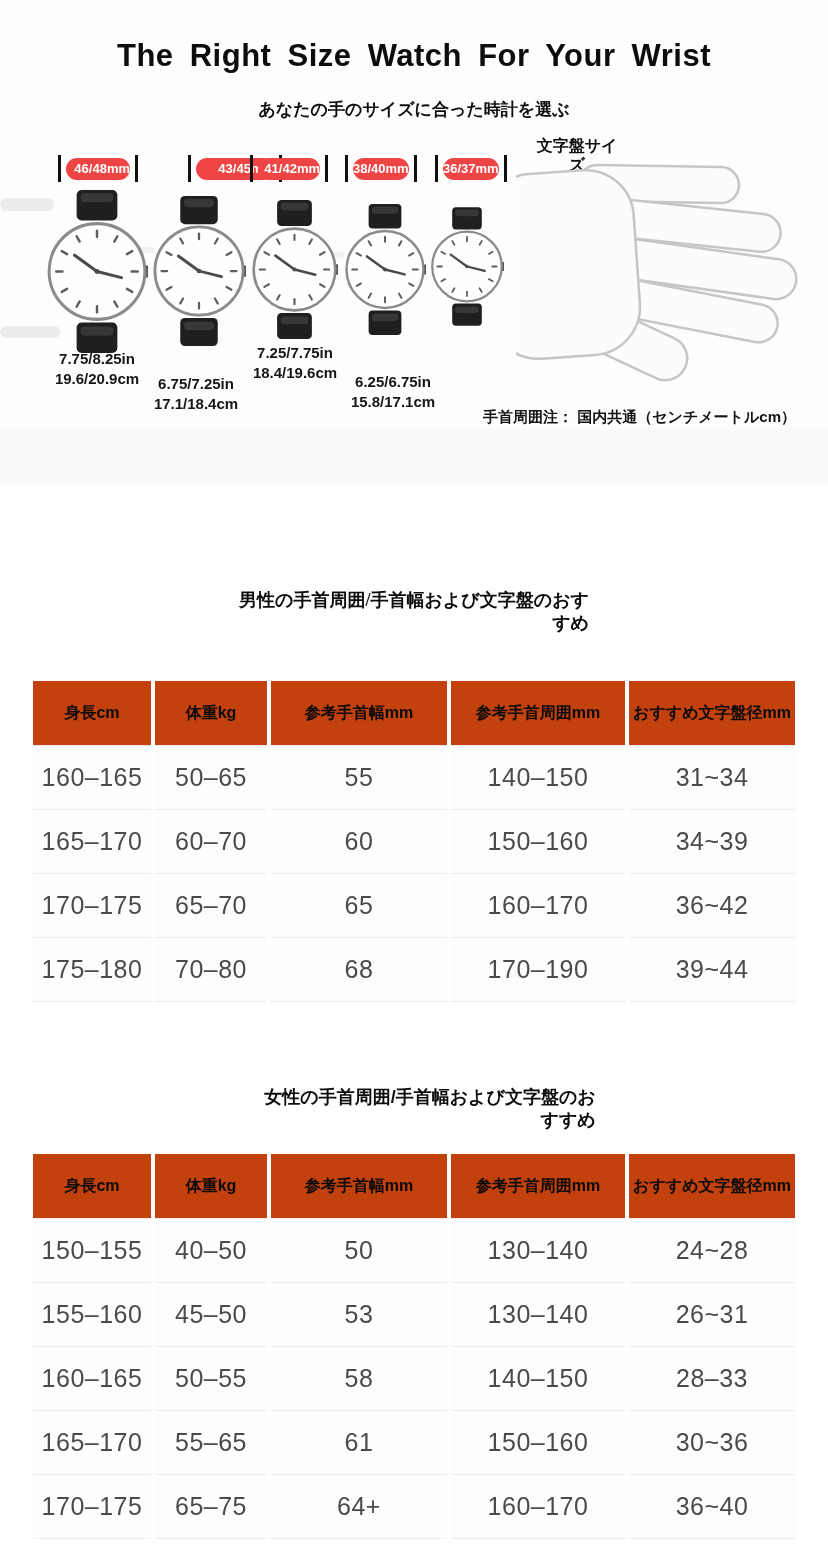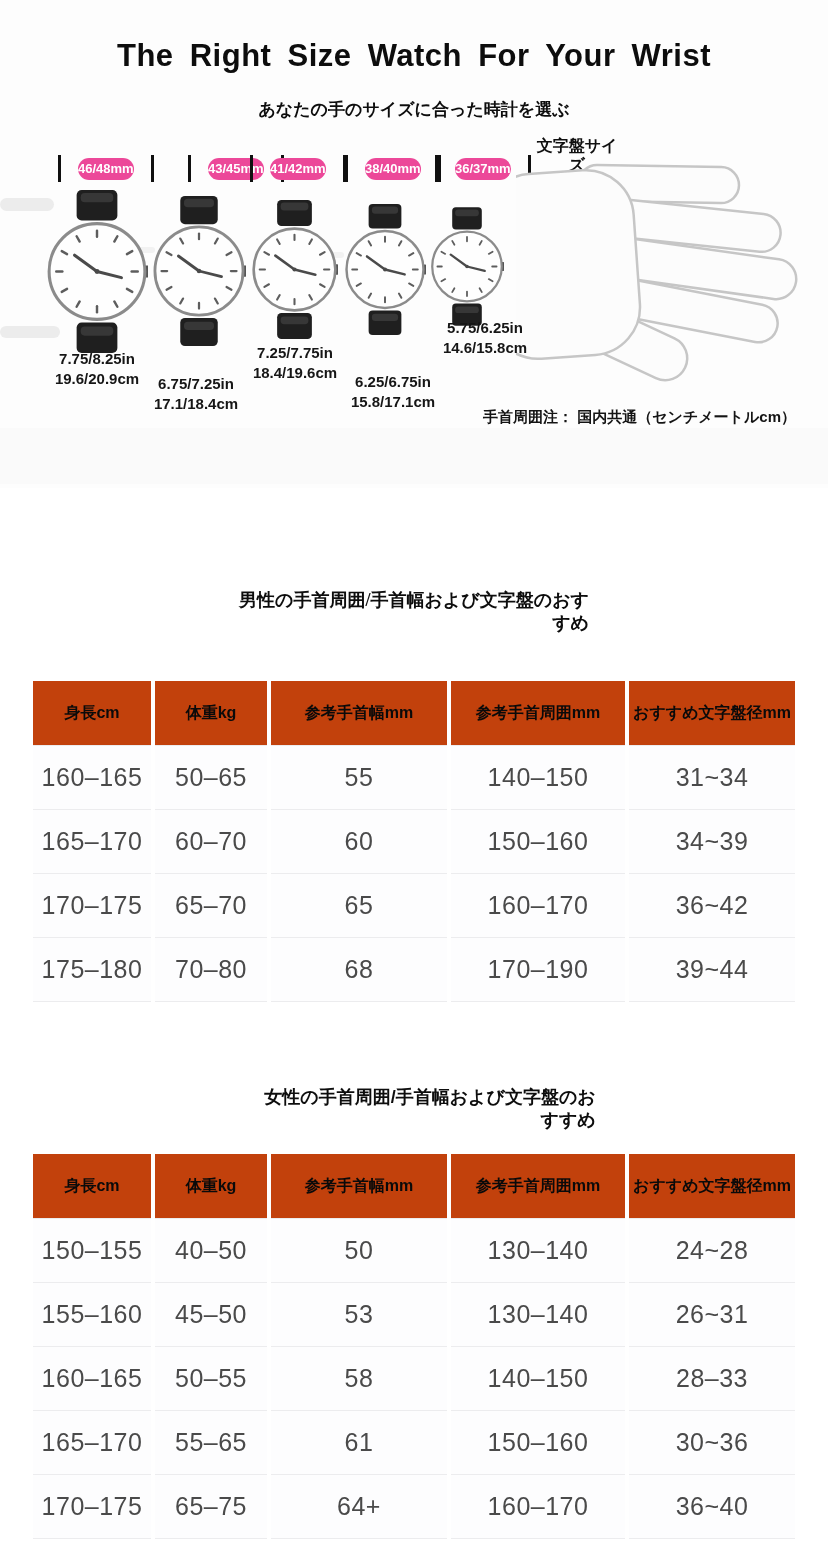--- a/index.html
+++ b/index.html
@@ -15,22 +15,22 @@
     position:absolute;left:0;top:38px;width:828px;text-align:center;
     font-size:31px;font-weight:700;color:#0d0d0d;letter-spacing:.5px;word-spacing:7px;
   }
   .hero-subtitle{
     position:absolute;left:0;top:98px;width:828px;text-align:center;
     font-size:17px;font-weight:700;color:#0d0d0d;
   }
   .badge-group{position:absolute;top:155px;height:27px;display:flex;align-items:center;}
   .tick{width:3px;height:27px;background:#101010;flex:0 0 auto;}
   .badge-pill{
-    flex:1;height:22px;line-height:22px;margin:0 17px;border-radius:11px;background:#ec4899;
-    color:#ffffff;font-size:13px;font-weight:700;text-align:center;letter-spacing:0;
+    flex:1;height:22px;line-height:22px;margin:0 5px;border-radius:11px;background:#ef4444;
+    color:#ffffff;font-size:13px;font-weight:700;text-align:right;letter-spacing:0;
   }
   .dial-size-label{
     position:absolute;left:532px;top:136px;width:90px;text-align:center;
     font-size:16px;font-weight:700;line-height:19px;color:#101010;
   }
   .watch{position:absolute;}
   .wrist-label{
     position:absolute;width:130px;text-align:center;
     font-size:15px;font-weight:700;line-height:20px;color:#161616;
   }
@@ -182,24 +182,20 @@
     <div>17.1/18.4cm</div>
   </div>
   <div class="wrist-label" style="left:230px;top:343px;">
     <div>7.25/7.75in</div>
     <div>18.4/19.6cm</div>
   </div>
   <div class="wrist-label" style="left:328px;top:372px;">
     <div>6.25/6.75in</div>
     <div>15.8/17.1cm</div>
   </div>
-  <div class="wrist-label" style="left:420px;top:318px;">
-    <div>5.75/6.25in</div>
-    <div>14.6/15.8cm</div>
-  </div>
 
   <div class="hero-note">手首周囲注： 国内共通（センチメートルcm）</div>
 </div>
 
 <div class="section-title men-title">
   <div class="inner">
     <div>男性の手首周囲/手首幅および文字盤のおす</div>
     <div>すめ</div>
   </div>
 </div>

